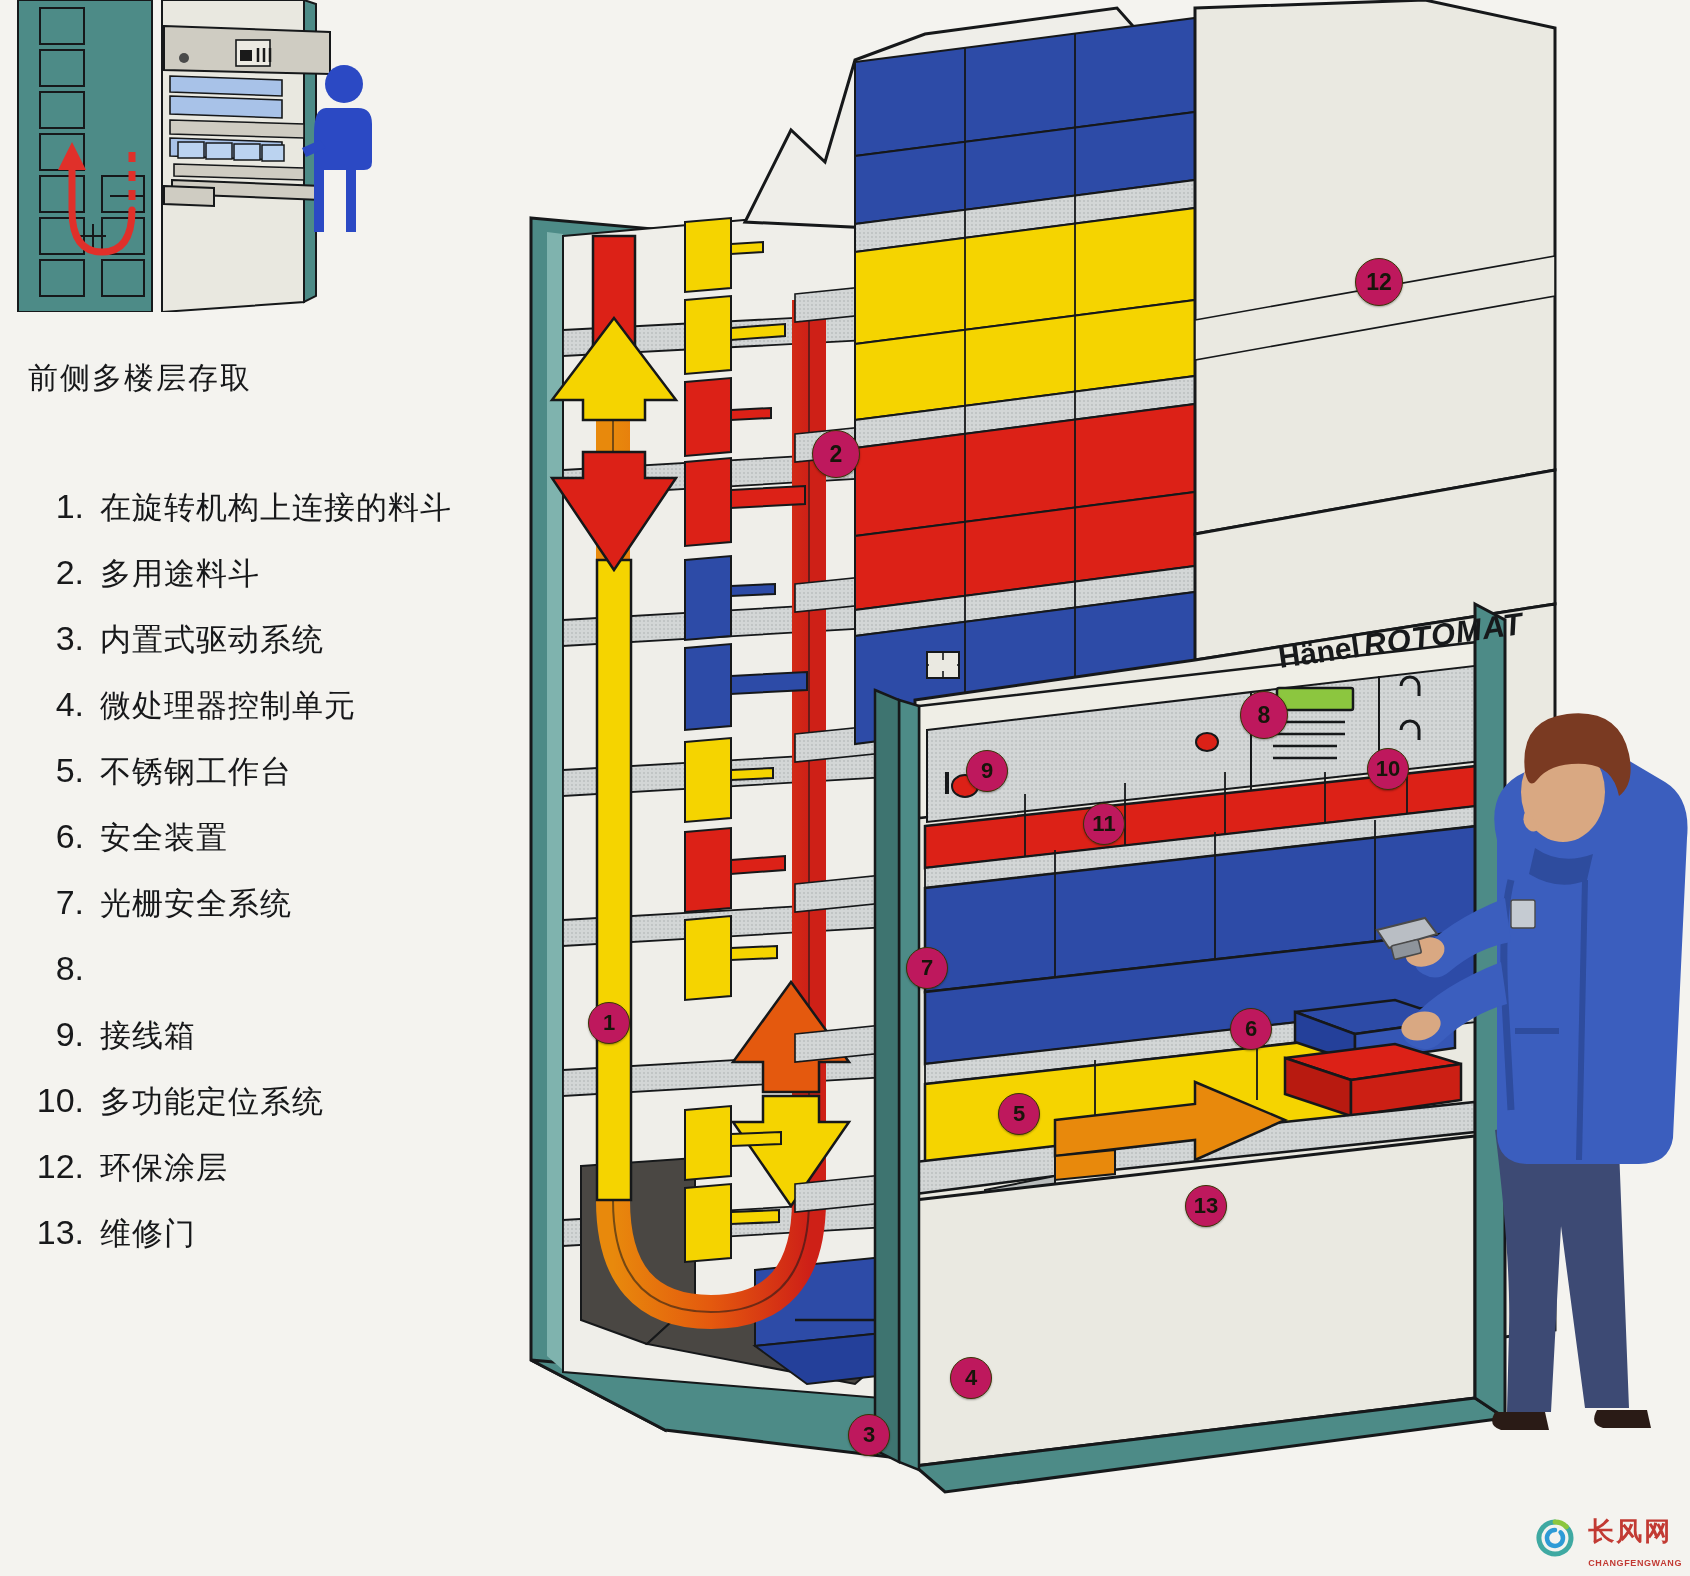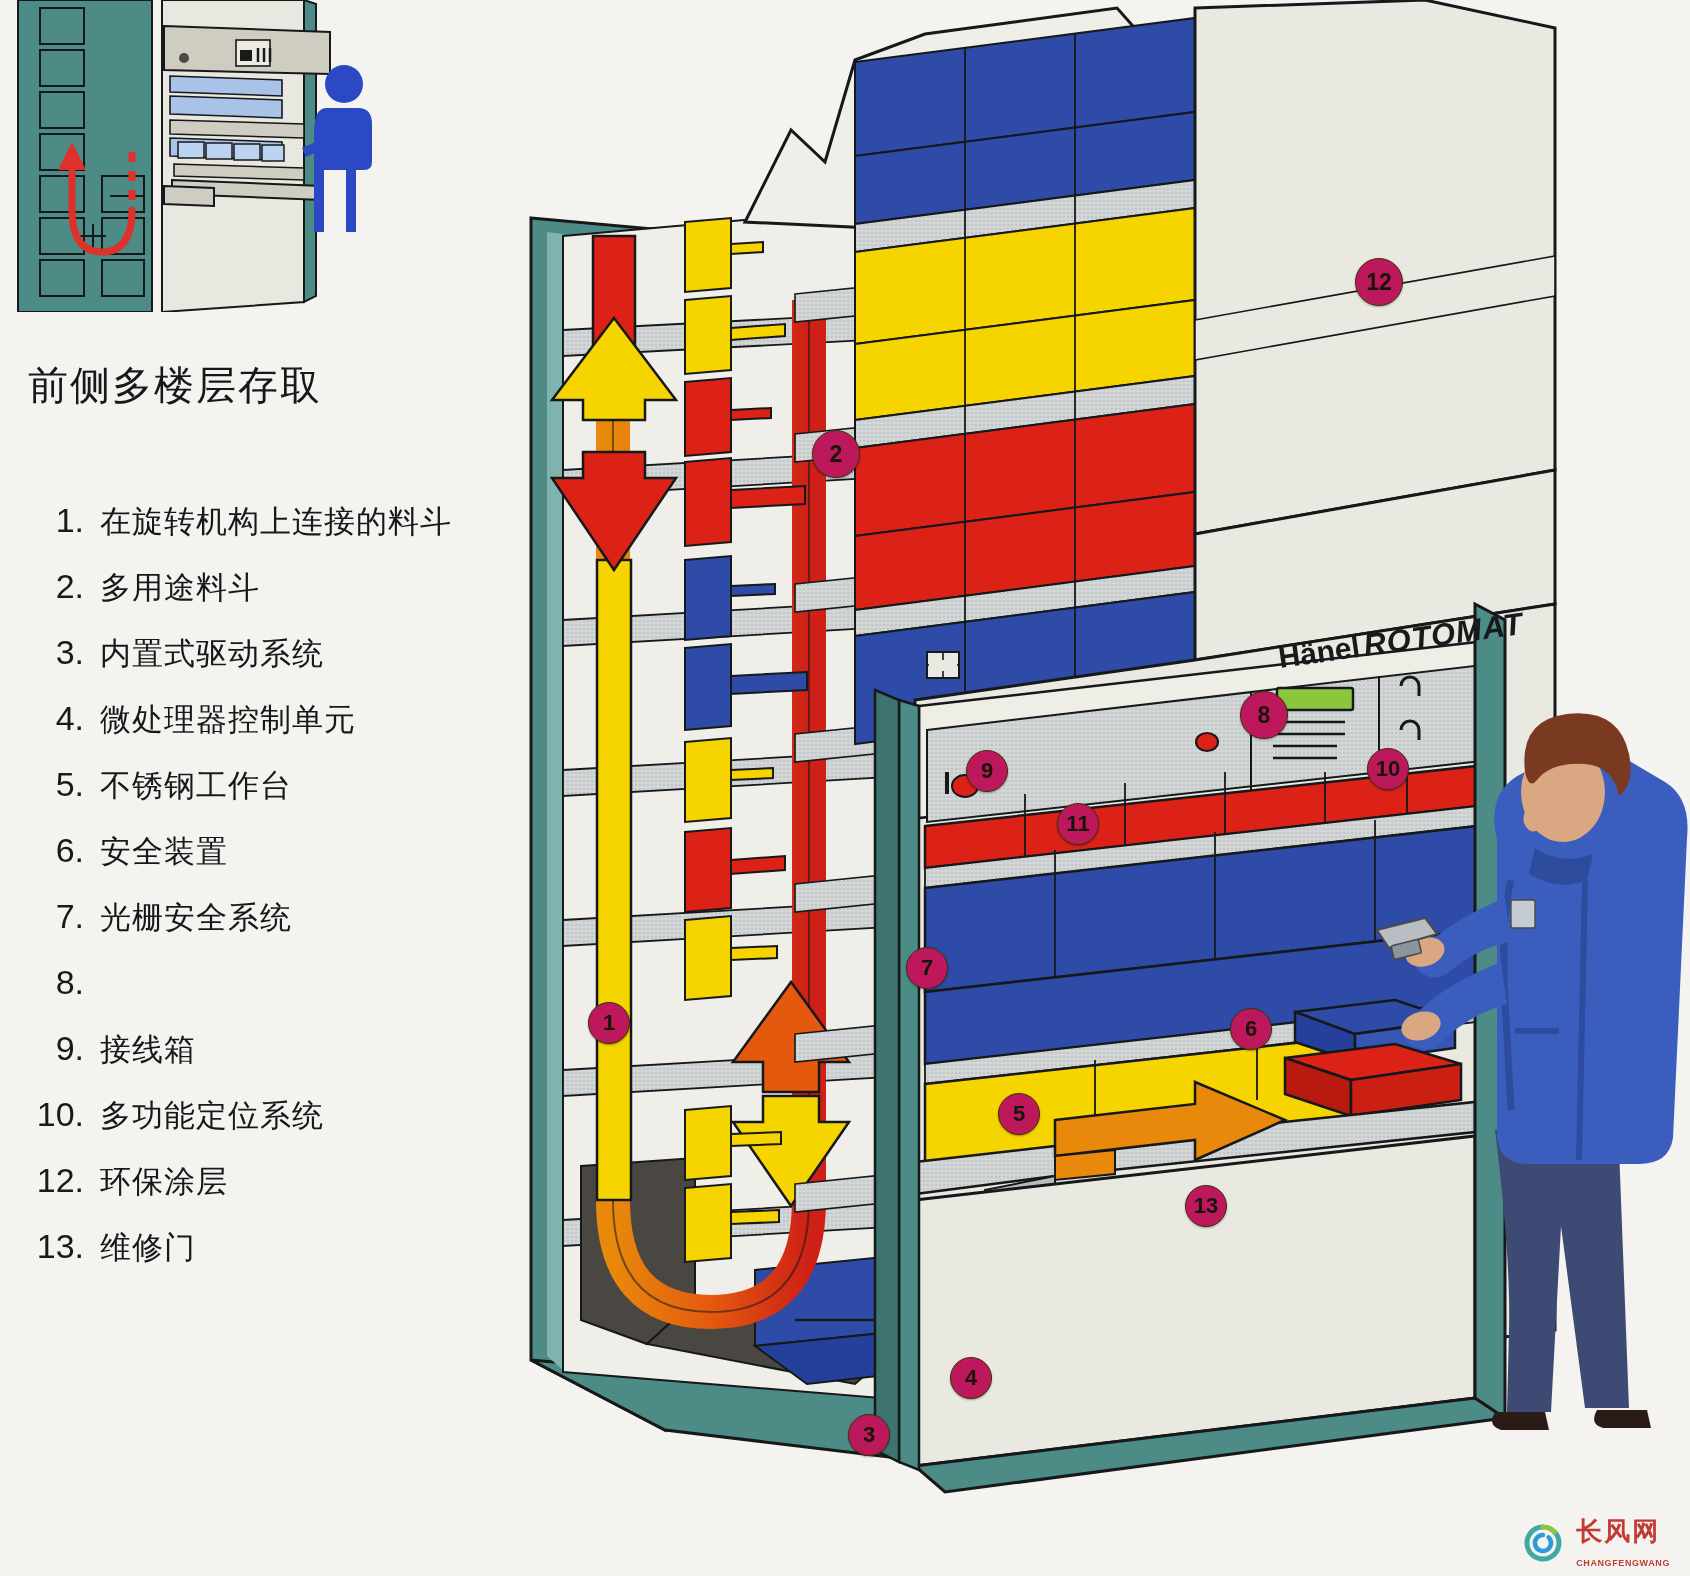--- a/index.html
+++ b/index.html
@@ -9,21 +9,21 @@
     font-family:"Liberation Sans","DejaVu Sans",sans-serif;
     overflow:hidden;position:relative;
   }
   #stage{position:absolute;left:0;top:0;width:1690px;height:1576px;}
 
   
   .legend{
     position:absolute;left:22px;top:358px;width:470px;
   }
   .legend-title{
-    font-size:40px;color:#17181a;letter-spacing:2px;
+    font-size:30px;color:#17181a;letter-spacing:2px;
     font-family:"DejaVu Sans","Liberation Sans",sans-serif;
     margin:0 0 88px 6px;white-space:nowrap;
   }
   .legend-list{list-style:none;margin:0;padding:0;}
   .legend-row{
     display:flex;align-items:baseline;
     margin-bottom:20px;height:46px;
   }
   .legend-num{
     width:62px;text-align:right;flex:0 0 62px;
@@ -50,21 +50,21 @@
     display:flex;align-items:center;justify-content:center;
     font-family:"Liberation Sans",sans-serif;
     font-weight:bold;color:#17150a;
     box-shadow:0 1px 2px rgba(0,0,0,.35);
     z-index:40;
   }
   .c-sm{width:40px;height:40px;font-size:22px;}
   .c-md{width:46px;height:46px;font-size:23px;}
 
   
-  .wm{position:absolute;right:20px;bottom:8px;display:flex;align-items:center;gap:13px;z-index:60;}
+  .wm{position:absolute;right:8px;bottom:8px;display:flex;gap:13px;z-index:60;}
   .wm-txt{display:flex;flex-direction:column;line-height:1;}
   .wm-cn{font-size:26px;color:#c23a33;font-family:"DejaVu Sans","Liberation Sans",sans-serif;letter-spacing:2px;font-weight:bold;}
   .wm-en{font-size:9px;color:#c23a33;letter-spacing:.6px;font-family:"Liberation Sans",sans-serif;font-weight:bold;margin-top:15px;}
 </style>
 </head>
 <body>
 
 <div id="stage">
 
   <div class="inset">
@@ -427,21 +427,21 @@
   <div class="callout c-sm" style="left:588px;top:1002px">1</div>
   <div class="callout c-md" style="left:812px;top:430px">2</div>
   <div class="callout c-sm" style="left:848px;top:1414px">3</div>
   <div class="callout c-sm" style="left:950px;top:1357px">4</div>
   <div class="callout c-sm" style="left:998px;top:1093px">5</div>
   <div class="callout c-sm" style="left:1230px;top:1008px">6</div>
   <div class="callout c-sm" style="left:906px;top:947px">7</div>
   <div class="callout c-md" style="left:1240px;top:691px">8</div>
   <div class="callout c-sm" style="left:966px;top:750px">9</div>
   <div class="callout c-sm" style="left:1367px;top:748px">10</div>
-  <div class="callout c-sm" style="left:1057px;top:803px">11</div>
+  <div class="callout c-sm" style="left:1083px;top:803px">11</div>
   <div class="callout c-md" style="left:1355px;top:258px">12</div>
   <div class="callout c-sm" style="left:1185px;top:1185px">13</div>
 
   <div class="wm">
     <svg width="40" height="40" viewBox="0 0 40 40">
       <path d="M20 4 a16 16 0 1 0 11.3 4.7" stroke="#3FA9A2" stroke-width="5" fill="none" stroke-linecap="round"></path>
       <path d="M20 4 a16 16 0 0 1 11.3 4.7" stroke="#8CC63F" stroke-width="5" fill="none" stroke-linecap="round"></path>
       <path d="M20 12 a8 8 0 1 0 5.6 2.3" stroke="#2E9BD6" stroke-width="4.5" fill="none" stroke-linecap="round"></path>
     </svg>
     <div class="wm-txt">

